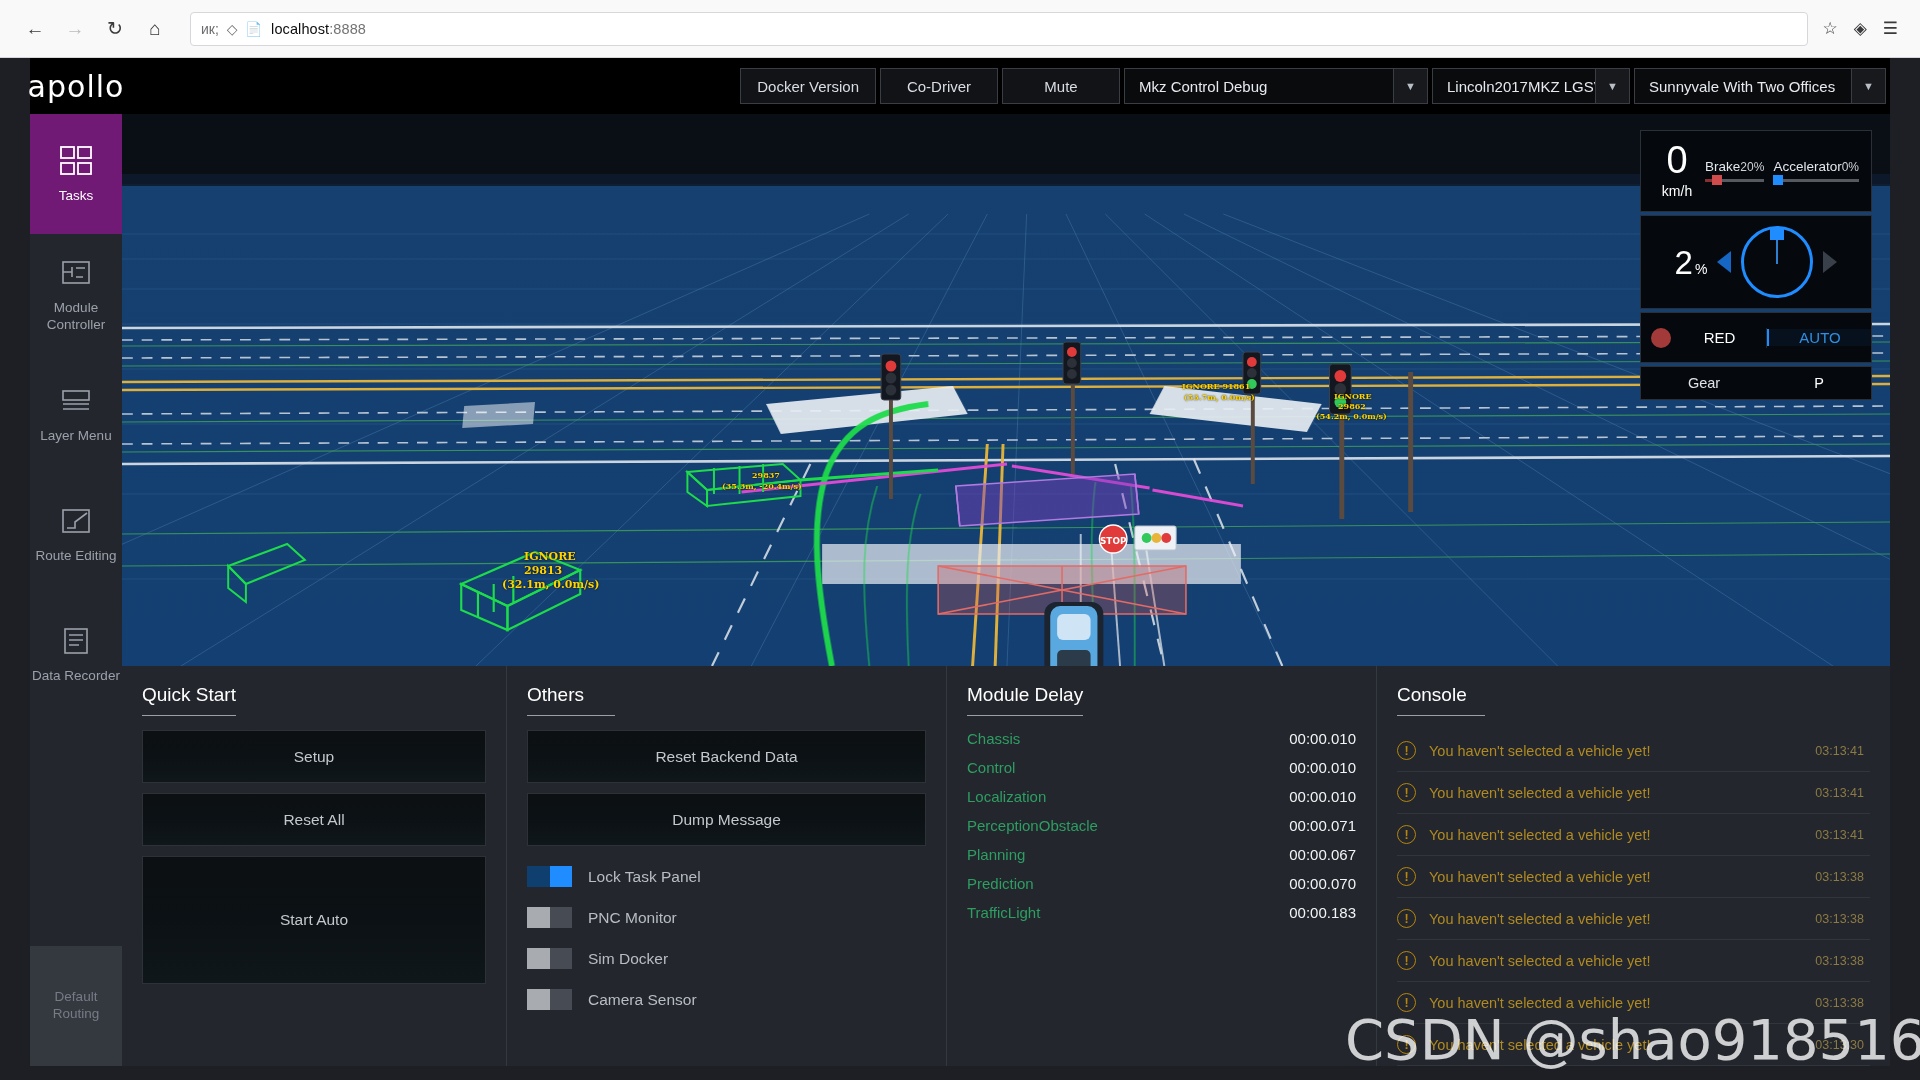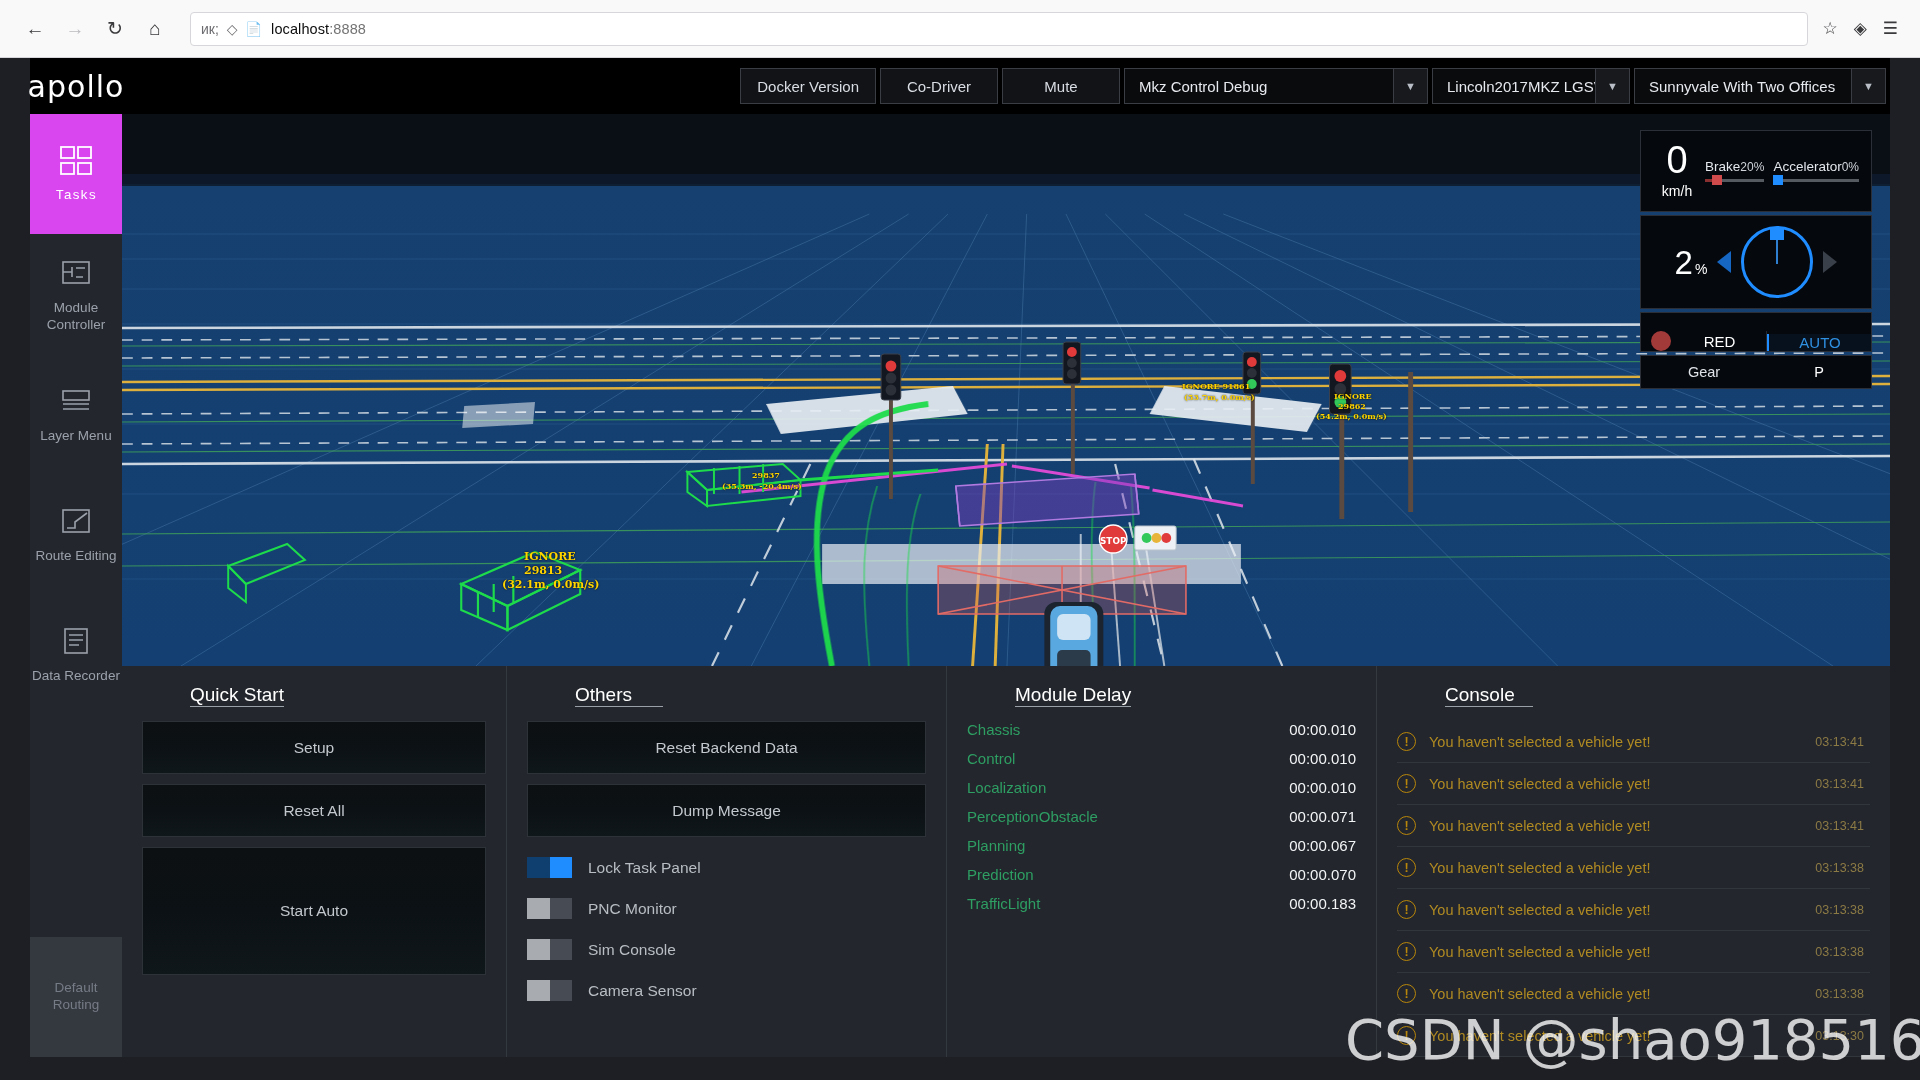--- a/index.html
+++ b/index.html
@@ -80,21 +80,21 @@
 
   .sidebar {
     width: 92px; background: #23262c; display: flex; flex-direction: column;
     flex-shrink: 0;
   }
   .side-item {
     height: 120px; display: flex; flex-direction: column;
     align-items: center; justify-content: center; gap: 9px;
     color: #9ba1ab; cursor: pointer;
   }
-  .side-item.active { background: #d946ef; color: #ffffff; font-family: Liberation Mono, monospace; }
+  .side-item.active { background: #701a75; color: #ffffff; }
   .side-item.muted { color: #767c86; background: #34383f; }
   .side-label { font-size: 13.5px; text-align: center; line-height: 1.25; }
   .side-icon { width: 40px; height: 36px; position: relative; }
   .side-icon svg { width: 100%; height: 100%; }
 
   .content { flex: 1; display: flex; flex-direction: column; min-width: 0; }
 
   
   .scene {
     position: relative; height: 552px; overflow: hidden;
@@ -137,21 +137,21 @@
   }
   .wheel .needle {
     position: absolute; left: 50%; top: 5px; width: 2px; height: 30px;
     background: #2f7fd0; transform: translateX(-50%);
   }
   .wheel .hub {
     position: absolute; left: 50%; top: -1px; width: 14px; height: 12px;
     background: #1f8cff; transform: translateX(-50%);
   }
 
-  .hud-signal { display: flex; align-items: flex-end; height: 40px; }
+  .hud-signal { display: flex; align-items: center; height: 51px; }
   .sig-left {
     flex: 1; display: flex; align-items: center; gap: 10px; padding-left: 10px;
     background: #05080d; border-right: 1px solid #22262d;
   }
   .sig-dot { width: 20px; height: 20px; border-radius: 50%; background: #a33a3a; }
   .sig-label { flex: 1; text-align: center; color: #ffffff; font-size: 15px; padding-right: 8px; }
   .sig-right {
     width: 104px; display: flex; align-items: center; justify-content: center;
     color: #2f8fe0; font-size: 15px; border-left: 2px solid #1f8cff;
     background: rgba(10,25,45,.5);
@@ -167,24 +167,23 @@
   .anno.sm { font-size: 8px; }
 
   
   .panels { flex: 1; display: flex; background: #23262c; min-height: 0; }
   .panel { display: flex; flex-direction: column; padding: 18px 20px 0 20px; min-width: 0; }
   .p-quick { width: 385px; border-right: 1px solid #34383f; }
   .p-others { width: 440px; border-right: 1px solid #34383f; }
   .p-delay { width: 430px; border-right: 1px solid #34383f; }
   .p-console { flex: 1; }
   .panel-title {
-    color: #ffffff; font-size: 19px; font-weight: 400; 
+    color: #ffffff; font-size: 19px; font-weight: 400; padding-bottom: 9px;
     border-bottom: 1px solid #9aa0a8; align-self: flex-start; min-width: 88px;
     margin-bottom: 14px;
-    margin-left: 48px;
   }
   .big-btn {
     height: 53px; background: linear-gradient(180deg,#0d1013 0%, #0b1114 50%, #10171a 100%);
     border: 1px solid #2d3138; color: #c3c8ce; font-size: 15.5px;
     display: flex; align-items: center; justify-content: center; margin-bottom: 10px;
   }
   .big-btn.tall { height: 128px; }
   .toggle-row { display: flex; align-items: center; gap: 16px; height: 41px; }
   .switch { width: 45px; height: 21px; display: flex; flex-shrink: 0; }
   .switch .half { width: 50%; height: 100%; }
@@ -622,21 +621,21 @@
                   <div class="half h1"></div>
                   <div class="half h2"></div>
                 </div>
             <div class="toggle-label">PNC Monitor</div>
           </div>
           <div class="toggle-row">
             <div class="switch off">
                   <div class="half h1"></div>
                   <div class="half h2"></div>
                 </div>
-            <div class="toggle-label">Sim Console</div>
+            <div class="toggle-label">Sim Docker</div>
           </div>
           <div class="toggle-row">
             <div class="switch off">
                   <div class="half h1"></div>
                   <div class="half h2"></div>
                 </div>
             <div class="toggle-label">Camera Sensor</div>
           </div>
         </div>
 

